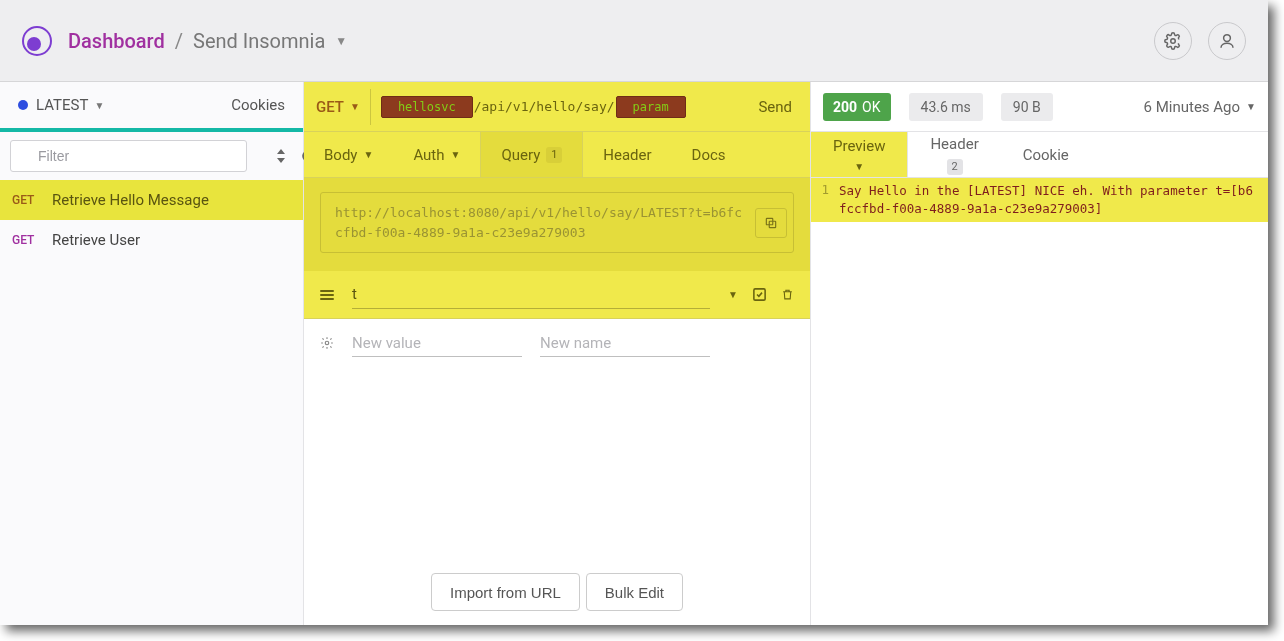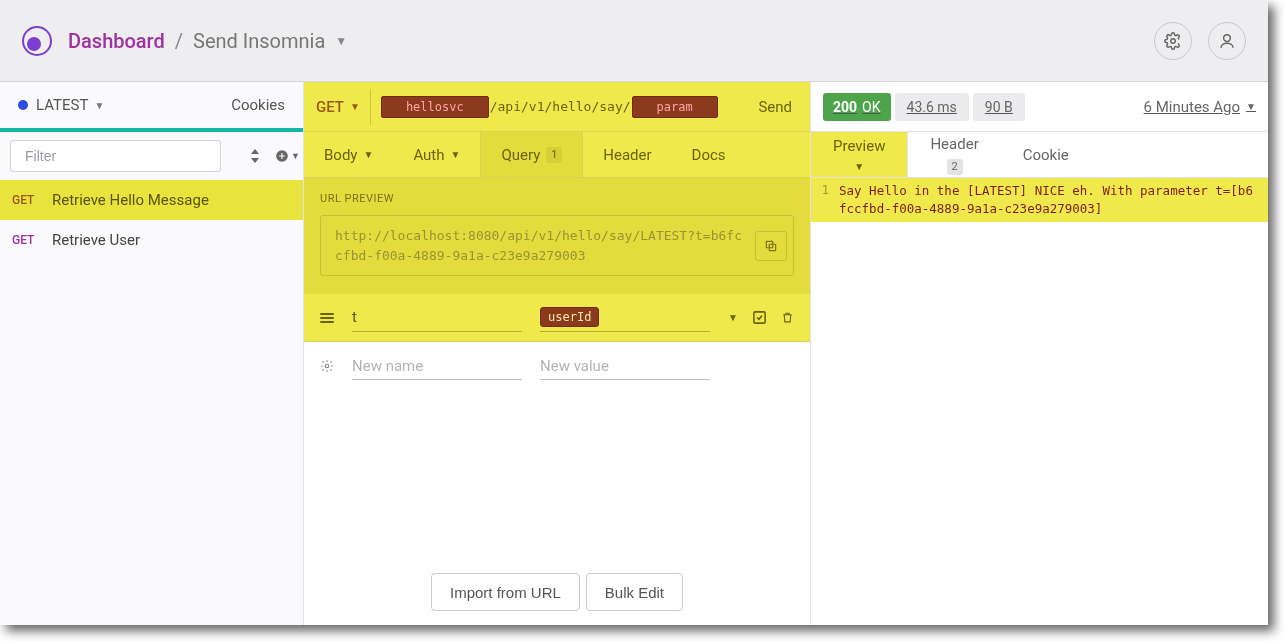--- a/index.html
+++ b/index.html
@@ -88,21 +88,21 @@
     display: flex; align-items: center;
     padding: 0 10px;
     gap: 14px;
   }
   .filter-input {
     flex: 0 0 175px;
     height: 32px;
     border: 1px solid #d2d2d6;
     background: #fff;
     border-radius: 3px;
-    padding: 0 14px;
+    padding: 0 27px;
     font-size: 14px;
     color: #555;
   }
   .filter-input::placeholder { color: #9a9aa0; }
   .sb-tool-spacer { flex: 1; }
   .sort-icon, .plus-icon { color: #666; cursor: pointer; display: flex; align-items: center; gap: 2px; font-size: 13px; }
   .req-list { }
   .req-item {
     height: 40px;
     display: flex; align-items: center;
@@ -130,22 +130,22 @@
     display: flex; align-items: center;
     padding: 0 12px;
     gap: 10px;
   }
   .method-sel { color: #9a5a17; font-weight: 500; font-size: 15px; display: flex; align-items: center; gap: 6px; cursor: pointer; }
   .method-caret { font-size: 10px; }
   .method-divider { width: 1px; height: 36px; background: rgba(0,0,0,0.15); }
   .url-box { flex: 1; display: flex; align-items: center; gap: 0; font-family: Menlo, Consolas, monospace; font-size: 13px; }
   .chip {
     background: #8c3a1e;
-    color: #fca5a5;
-    padding: 3px 24px;
+    color: #84cc16;
+    padding: 3px 16px;
     border: 1px solid #6f2d16;
     border-radius: 2px;
     font-size: 12px;
   }
   .url-text { color: #6a640f; padding: 0 1px; }
   .send-btn { color: #6a640f; font-size: 15px; cursor: pointer; margin-left: auto; margin-right: 6px; }
   .center-tabs {
     height: 46px;
     background: #f0e94b;
     display: flex; align-items: stretch;
@@ -239,21 +239,21 @@
   
   .response {
     flex: 1;
     display: flex; flex-direction: column;
     background: #fff;
   }
   .resp-head {
     height: 50px;
     border-bottom: 1px solid #e3e3e6;
     display: flex; align-items: center;
-    padding: 0 12px; gap: 4px; text-decoration: underline;
+    padding: 0 12px; gap: 18px;
   }
   .status-chip {
     background: #4ea44a; color: #fff;
     height: 28px; padding: 0 10px;
     display: flex; align-items: center; border-radius: 3px;
     font-size: 14px; gap: 5px;
   }
   .meta-chip {
     background: #ebebed; color: #666;
     height: 28px; padding: 0 12px;
@@ -388,43 +388,39 @@
         </div>
         <div class="ctab">
             <span>Header</span>
           </div>
         <div class="ctab">
             <span>Docs</span>
           </div>
       </div>
 
       <div class="url-preview">
-        <div class="upv-label">URL PREVIEW</div>
         <div class="upv-box">
           <span>http://localhost:8080/api/v1/hello/say/LATEST?t=b6fccfbd-f00a-4889-9a1a-c23e9a279003</span>
           <div class="copy-btn">
             <svg width="14" height="14" viewBox="0 0 24 24" fill="none" stroke="currentColor" stroke-width="2">
                 <rect x="9" y="9" width="11" height="11" rx="1"></rect>
                 <rect x="4" y="4" width="11" height="11" rx="1"></rect>
               </svg>
           </div>
         </div>
       </div>
 
       <div class="param-rows">
         <div class="param-row hl">
           <div class="drag-handle">
               <span></span>
               <span></span>
               <span></span>
             </div>
           <div class="p-cell">t</div>
-          <div class="p-cell">
-            <span class="chip2">userId</span>
-          </div>
           <div class="row-tools">
             <span class="ic" style="font-size:10px">▼</span>
             <span class="ic">
               <svg width="15" height="15" viewBox="0 0 24 24" fill="none" stroke="currentColor" stroke-width="2.5">
                   <rect x="3" y="3" width="18" height="18" rx="2"></rect>
                   <path d="M8 12l3 3 5-6"></path>
                 </svg>
             </span>
             <span class="ic">
               <svg width="13" height="15" viewBox="0 0 24 24" fill="none" stroke="currentColor" stroke-width="2">
@@ -434,24 +430,24 @@
           </div>
         </div>
         <div class="param-row">
           <div class="gear-cell">
             <svg width="14" height="14" viewBox="0 0 24 24" fill="none" stroke="currentColor" stroke-width="2">
                 <circle cx="12" cy="12" r="3"></circle>
                 <path d="M12 2v3M12 19v3M4.2 4.2l2.1 2.1M17.7 17.7l2.1 2.1M2 12h3M19 12h3M4.2 19.8l2.1-2.1M17.7 6.3l2.1-2.1"></path>
               </svg>
           </div>
           <div class="p-cell">
-              <span class="p-placeholder">New name</span>
+              <span class="p-placeholder">New value</span>
             </div>
           <div class="p-cell">
-              <span class="p-placeholder">New value</span>
+              <span class="p-placeholder">New name</span>
             </div>
           <div style="width:66px"></div>
         </div>
       </div>
 
       <div class="center-footer">
         <button class="btn-outline">Import from URL</button>
         <button class="btn-outline">Bulk Edit</button>
       </div>
     </div>

